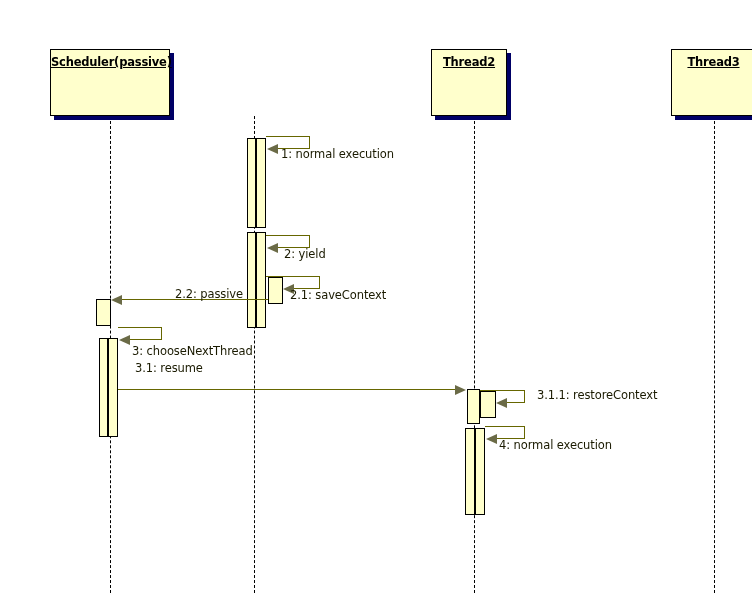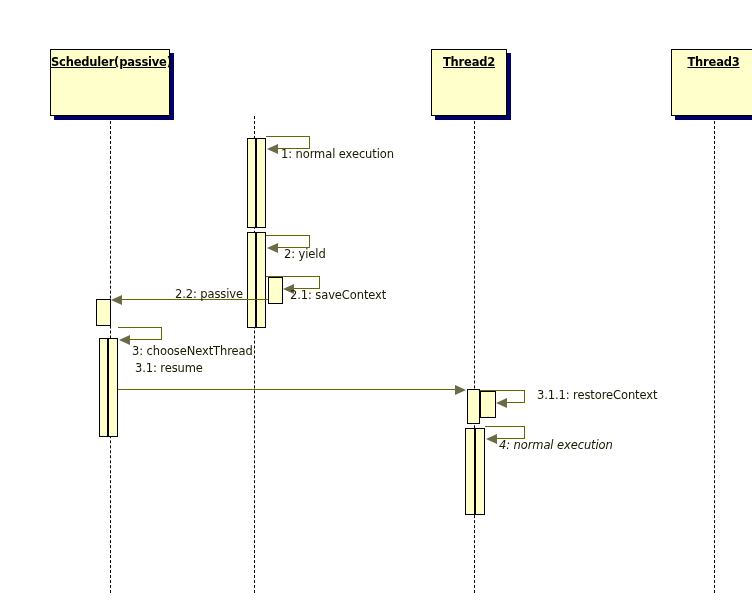--- a/index.html
+++ b/index.html
@@ -179,16 +179,16 @@
     <div class="msg-line" style="left:507px; top:402px; width:18px;"></div>
     <div class="arrowhead left" style="left:496px; top:398px;"></div>
     <div class="msg-label" style="left:502px; top:388px;margin-left:35px;">3.1.1: restoreContext</div>
   </div>
 
   <div>
     <div class="msg-line" style="left:485px; top:426px; width:40px;"></div>
     <div class="msg-vert" style="left:524px; top:426px; height:13px;"></div>
     <div class="msg-line" style="left:497px; top:438px; width:28px;"></div>
     <div class="arrowhead left" style="left:486px; top:434px;"></div>
-    <div class="msg-label" style="left:499px; top:438px;font-style:italic;">4: normal execution</div>
+    <div class="msg-label" style="left:499px; top:438px;">4: normal execution</div>
   </div>
 
 </div>
 
 </body></html>

